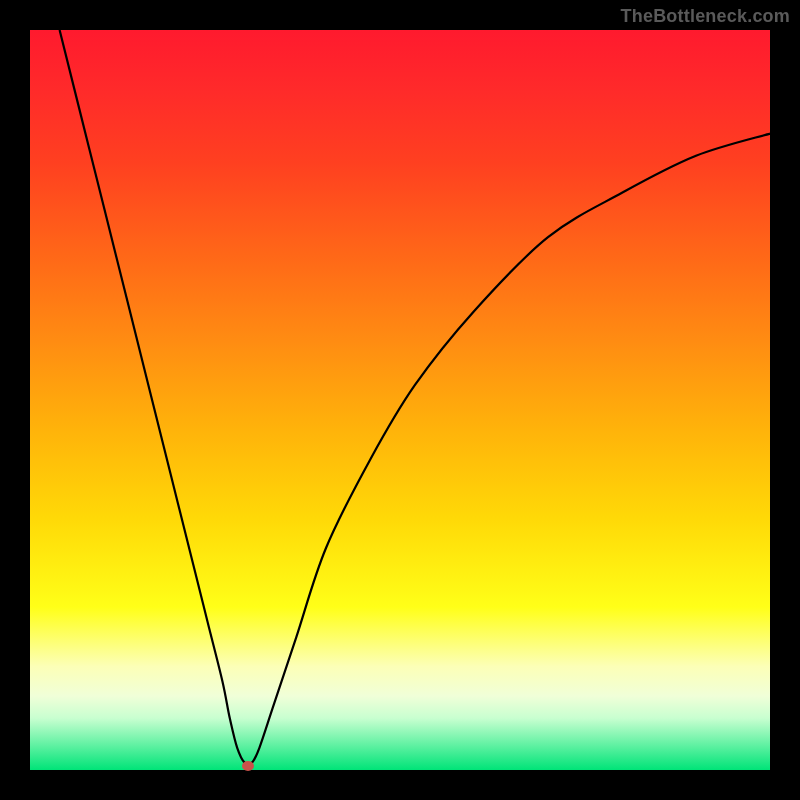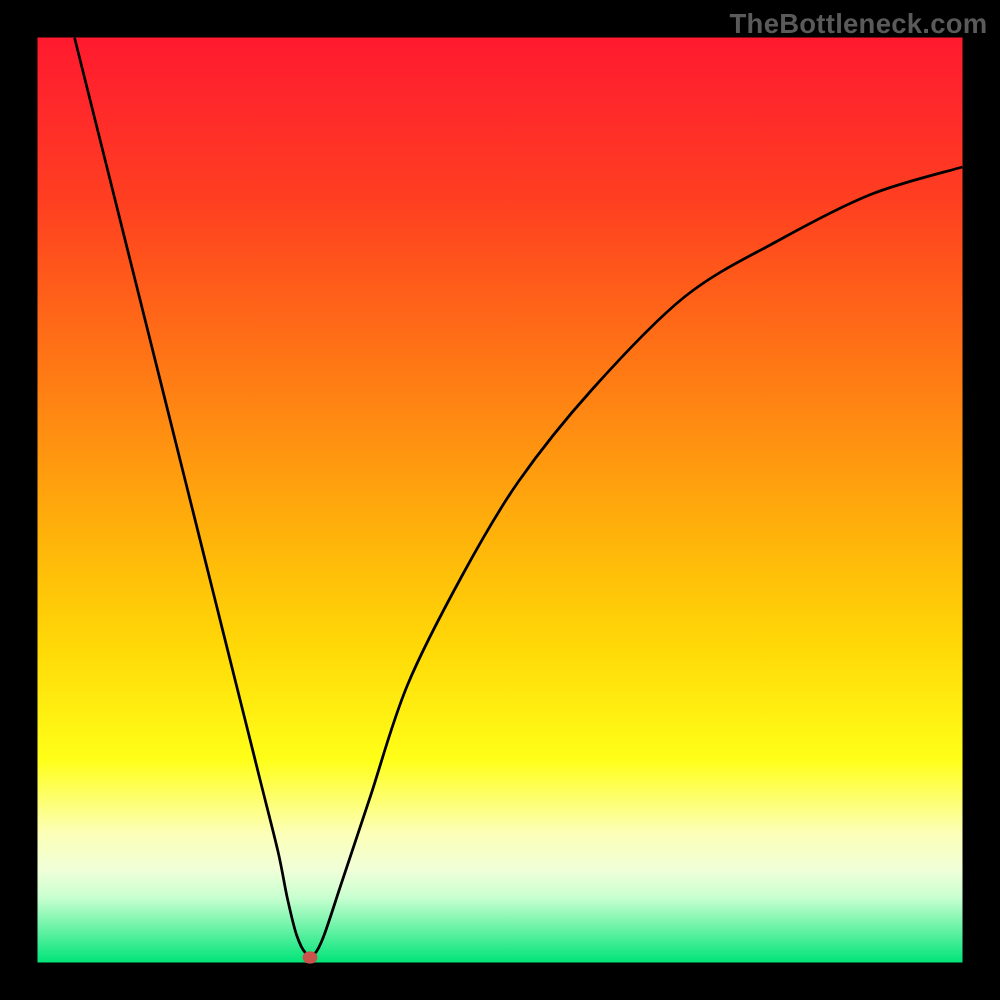--- a/index.html
+++ b/index.html
@@ -29,21 +29,21 @@
       #f0ffd8 90%,
       #c8ffd0 93%,
       #00e478 100%
     );
   }
   .watermark {
     position: absolute;
     top: 6px;
     right: 10px;
     font-family: Arial, Helvetica, sans-serif;
-    font-size: 22px;
+    font-size: 18px;
     font-weight: 600;
     color: #5a5a5a;
     letter-spacing: 0.2px;
   }
   svg.curve {
     position: absolute;
     left: 30px;
     top: 30px;
     width: 740px;
     height: 740px;

